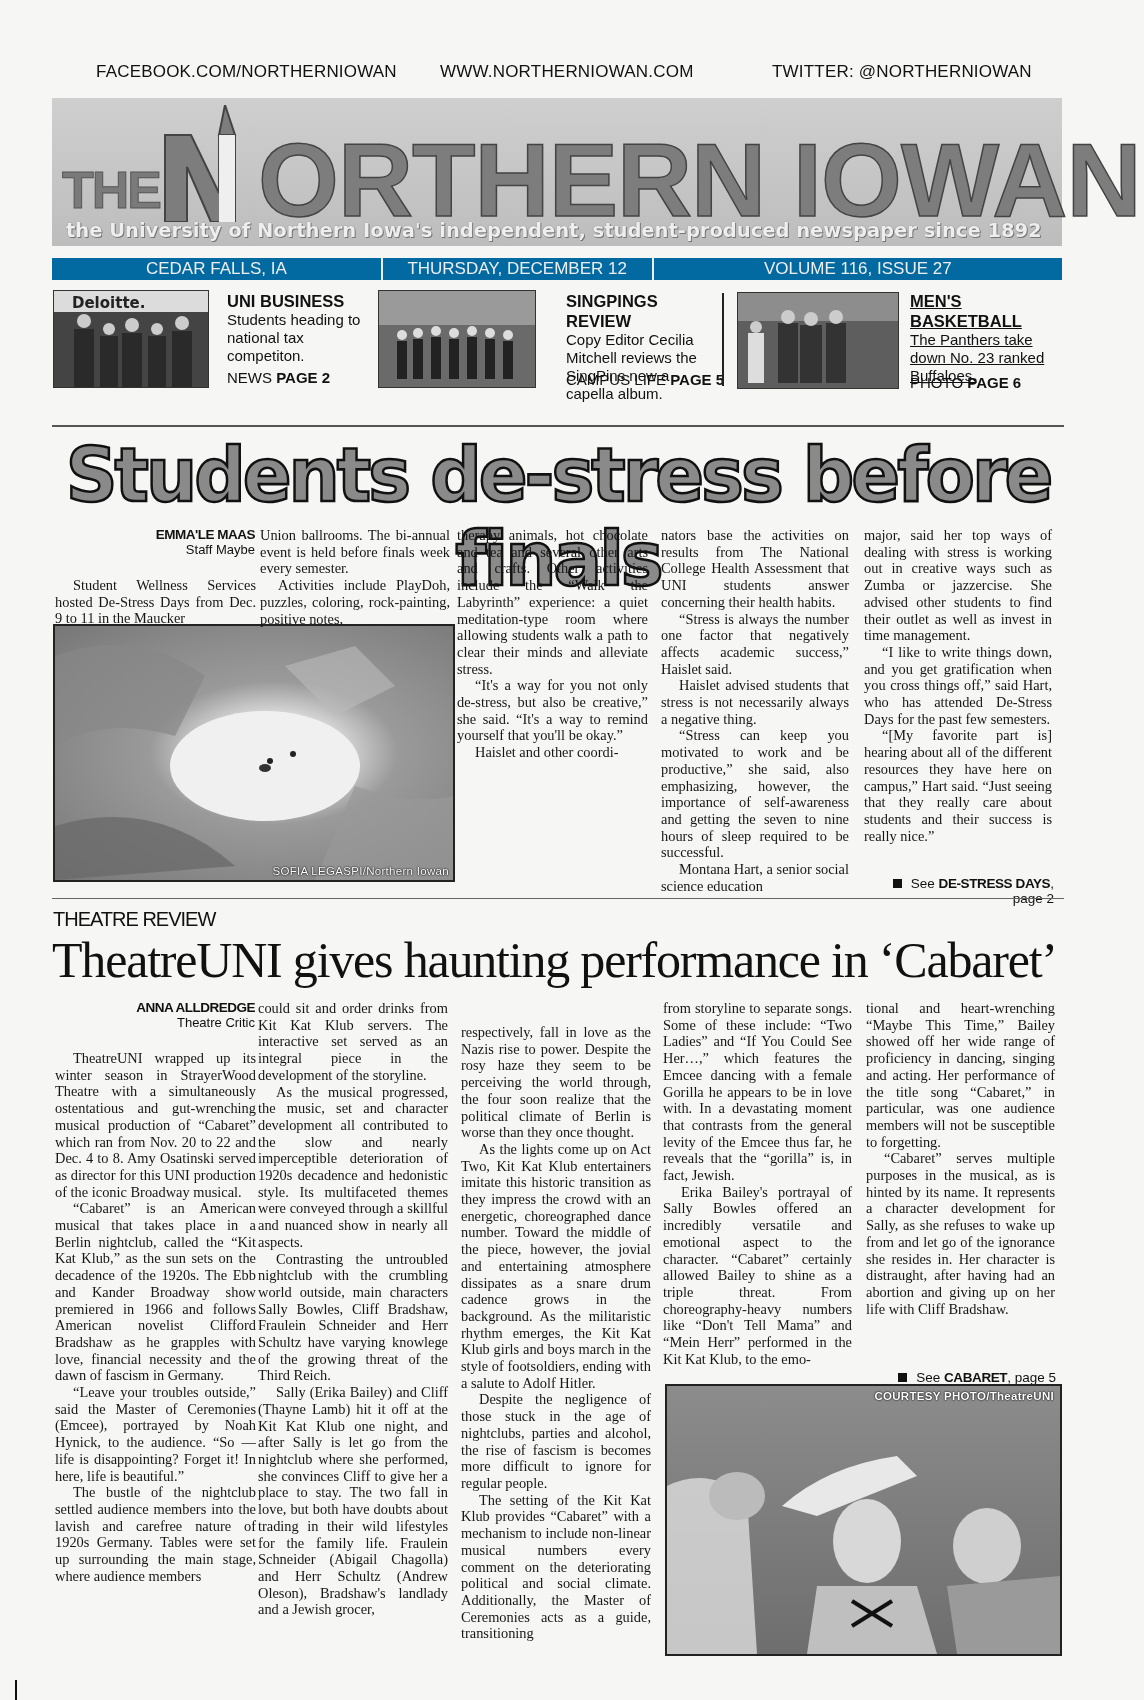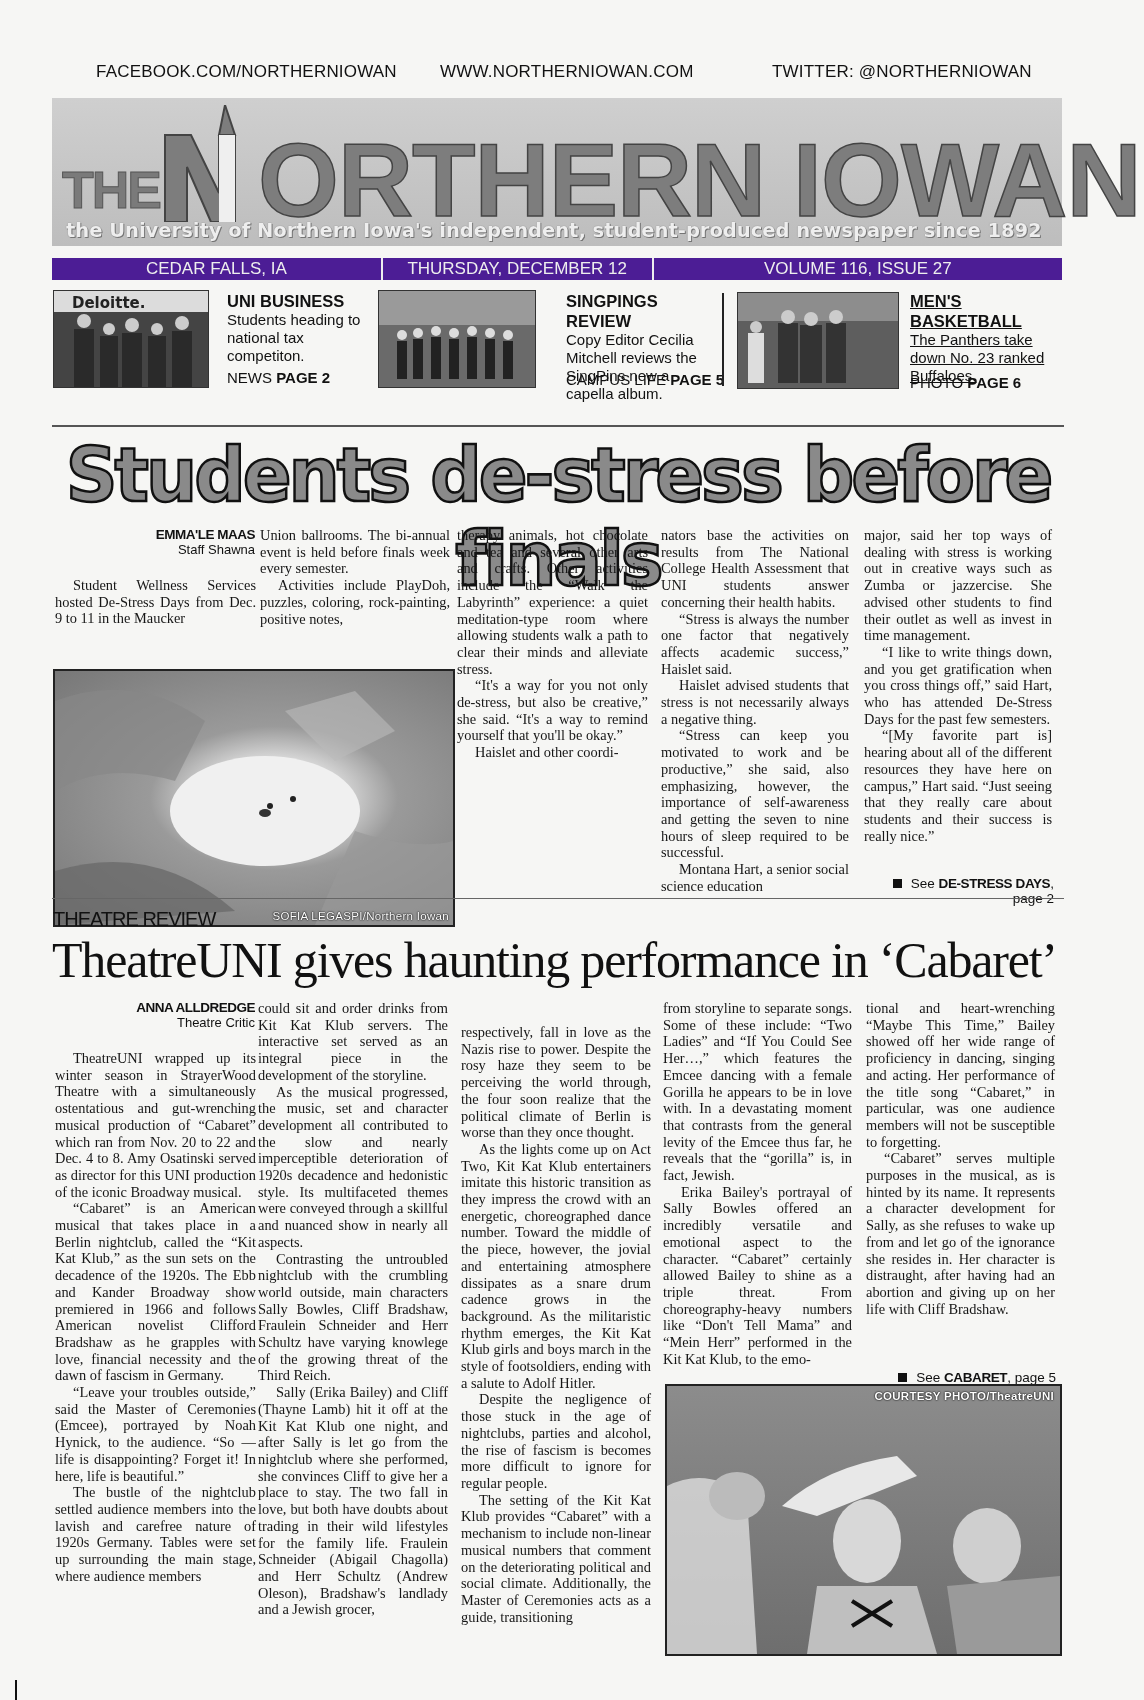--- a/index.html
+++ b/index.html
@@ -13,21 +13,21 @@
   .topline { top: 62px; font-family: "Liberation Sans", sans-serif; font-size: 17px; color: #111; letter-spacing: 0.2px; }
   .mast {
     left: 52px; top: 98px; width: 1010px; height: 148px;
     background: linear-gradient(#cfcfcf, #bdbdbd);
   }
   .mast-the { left: 62px; top: 160px; font-family: "Liberation Sans", sans-serif; font-weight: bold; font-size: 52px; color: #7a7a7a; letter-spacing: -2px; -webkit-text-stroke: 1px #555; }
   .mast-n { left: 157px; top: 105px; width: 100px; height: 117px; }
   .mast-title { left: 258px; top: 128px; font-family: "Liberation Sans", sans-serif; font-weight: bold; font-size: 104px; line-height: 104px; color: #7d7d7d; letter-spacing: -1px; -webkit-text-stroke: 1.5px #444; }
   .mast-tag { left: 66px; top: 219px; font-family: "DejaVu Sans", sans-serif; font-weight: bold; font-size: 19.5px; color: #eee; text-shadow: 0 0 1px #666, 1px 1px 0 #777; white-space: nowrap; }
   .datebar {
-    left: 52px; top: 258px; width: 1010px; height: 22px; background: #4c1d95;
+    left: 52px; top: 258px; width: 1010px; height: 22px; background: #0369a1;
     display: flex; font-family: "Liberation Sans", sans-serif; font-size: 17px; color: #eee;
   }
   .datebar div { display: flex; align-items: center; justify-content: center; border-right: 2px solid #eee; }
   .datebar div:last-child { border-right: none; }
 
   
   .teaser-photo { border: 1px solid #333; background: #8a8a8a; overflow: hidden; }
   .teaser-text { font-family: "Liberation Sans", sans-serif; font-size: 15px; line-height: 18px; color: #111; }
   .teaser-text .kicker { font-weight: bold; font-size: 16.5px; line-height: 20px; }
   .teaser-text .pageref { position: absolute; bottom: 0; left: 0; white-space: nowrap; }
@@ -156,28 +156,28 @@
   <div>The Panthers take down No. 23 ranked Buffaloes.</div>
   <div class="pageref"><span>PHOTO</span> <b>PAGE 6</b></div>
 </div>
 
 <div class="abs hrule" style="left:52px;top:425px;width:1012px;"></div>
 
 <div class="abs headline1">Students de-stress before finals</div>
 
 <div class="abs byline" style="left:50px;top:527px;width:205px;">
   <div class="name">EMMA'LE MAAS</div>
-  <div>Staff Shawna</div>
+  <div>Staff Maybe</div>
 </div>
 
 <div class="abs col" style="left:55px;top:577px;width:201px;">
   <p>Student Wellness Services hosted De-Stress Days from Dec. 9 to 11 in the Maucker</p>
 </div>
 
-<div class="abs photo-main" style="left:53px;top:669px;width:398px;height:254px;">
+<div class="abs photo-main" style="left:53px;top:624px;width:398px;height:254px;">
   <svg width="398" height="254" style="position:absolute;left:0;top:0;">
     <path d="M0,30 Q80,0 150,50 L120,110 Q50,90 0,120 Z" fill="#888" opacity="0.7"></path>
     <path d="M230,40 L300,20 L340,60 L280,90 Z" fill="#bbb" opacity="0.6"></path>
     <ellipse cx="210" cy="140" rx="95" ry="55" fill="#f0f0f0"></ellipse>
     <circle cx="215" cy="135" r="3" fill="#222"></circle>
       <circle cx="238" cy="128" r="3" fill="#222"></circle>
     <ellipse cx="210" cy="142" rx="6" ry="4" fill="#333"></ellipse>
     <path d="M0,200 Q100,170 180,240 L0,254 Z" fill="#6a6a6a" opacity="0.8"></path>
     <path d="M300,160 Q360,180 398,170 L398,254 L260,254 Z" fill="#999" opacity="0.7"></path>
   </svg>
@@ -234,21 +234,21 @@
   <p class="noind">could sit and order drinks from Kit Kat Klub servers. The interactive set served as an integral piece in the development of the storyline.</p>
   <p>As the musical progressed, the music, set and character development all contributed to the slow and nearly imperceptible deterioration of 1920s decadence and hedonistic style. Its multifaceted themes were conveyed through a skillful and nuanced show in nearly all aspects.</p>
   <p>Contrasting the untroubled nightclub with the crumbling world outside, main characters Sally Bowles, Cliff Bradshaw, Fraulein Schneider and Herr Schultz have varying knowlege of the growing threat of the Third Reich.</p>
   <p>Sally (Erika Bailey) and Cliff (Thayne Lamb) hit it off at the Kit Kat Klub one night, and after Sally is let go from the nightclub where she performed, she convinces Cliff to give her a place to stay. The two fall in love, but both have doubts about trading in their wild lifestyles for the family life. Fraulein Schneider (Abigail Chagolla) and Herr Schultz (Andrew Oleson), Bradshaw's landlady and a Jewish grocer,</p>
 </div>
 
 <div class="abs col" style="left:461px;top:1000px;width:190px;margin-top:24px;">
   <p class="noind">respectively, fall in love as the Nazis rise to power. Despite the rosy haze they seem to be perceiving the world through, the four soon realize that the political climate of Berlin is worse than they once thought.</p>
   <p>As the lights come up on Act Two, Kit Kat Klub entertainers imitate this historic transition as they impress the crowd with an energetic, choreographed dance number. Toward the middle of the piece, however, the jovial and entertaining atmosphere dissipates as a snare drum cadence grows in the background. As the militaristic rhythm emerges, the Kit Kat Klub girls and boys march in the style of footsoldiers, ending with a salute to Adolf Hitler.</p>
   <p>Despite the negligence of those stuck in the age of nightclubs, parties and alcohol, the rise of fascism is becomes more difficult to ignore for regular people.</p>
-  <p>The setting of the Kit Kat Klub provides “Cabaret” with a mechanism to include non-linear musical numbers that comment on the deteriorating political and social climate. Additionally, the Master of Ceremonies acts as a guide, transitioning</p>
+  <p>The setting of the Kit Kat Klub provides “Cabaret” with a mechanism to include non-linear musical numbers every comment on the deteriorating political and social climate. Additionally, the Master of Ceremonies acts as a guide, transitioning</p>
 </div>
 
 <div class="abs col" style="left:663px;top:1000px;width:189px;">
   <p class="noind">from storyline to separate songs. Some of these include: “Two Ladies” and “If You Could See Her…,” which features the Emcee dancing with a female Gorilla he appears to be in love with. In a devastating moment that contrasts from the general levity of the Emcee thus far, he reveals that the “gorilla” is, in fact, Jewish.</p>
   <p>Erika Bailey's portrayal of Sally Bowles offered an incredibly versatile and emotional aspect to the character. “Cabaret” certainly allowed Bailey to shine as a triple threat. From choreography-heavy numbers like “Don't Tell Mama” and “Mein Herr” performed in the Kit Kat Klub, to the emo-</p>
 </div>
 
 <div class="abs col" style="left:866px;top:1000px;width:189px;">
   <p class="noind">tional and heart-wrenching “Maybe This Time,” Bailey showed off her wide range of proficiency in dancing, singing and acting. Her performance of the title song “Cabaret,” in particular, was one audience members will not be susceptible to forgetting.</p>
   <p>“Cabaret” serves multiple purposes in the musical, as is hinted by its name. It represents a character development for Sally, as she refuses to wake up from and let go of the ignorance she resides in. Her character is distraught, after having had an abortion and giving up on her life with Cliff Bradshaw.</p>

